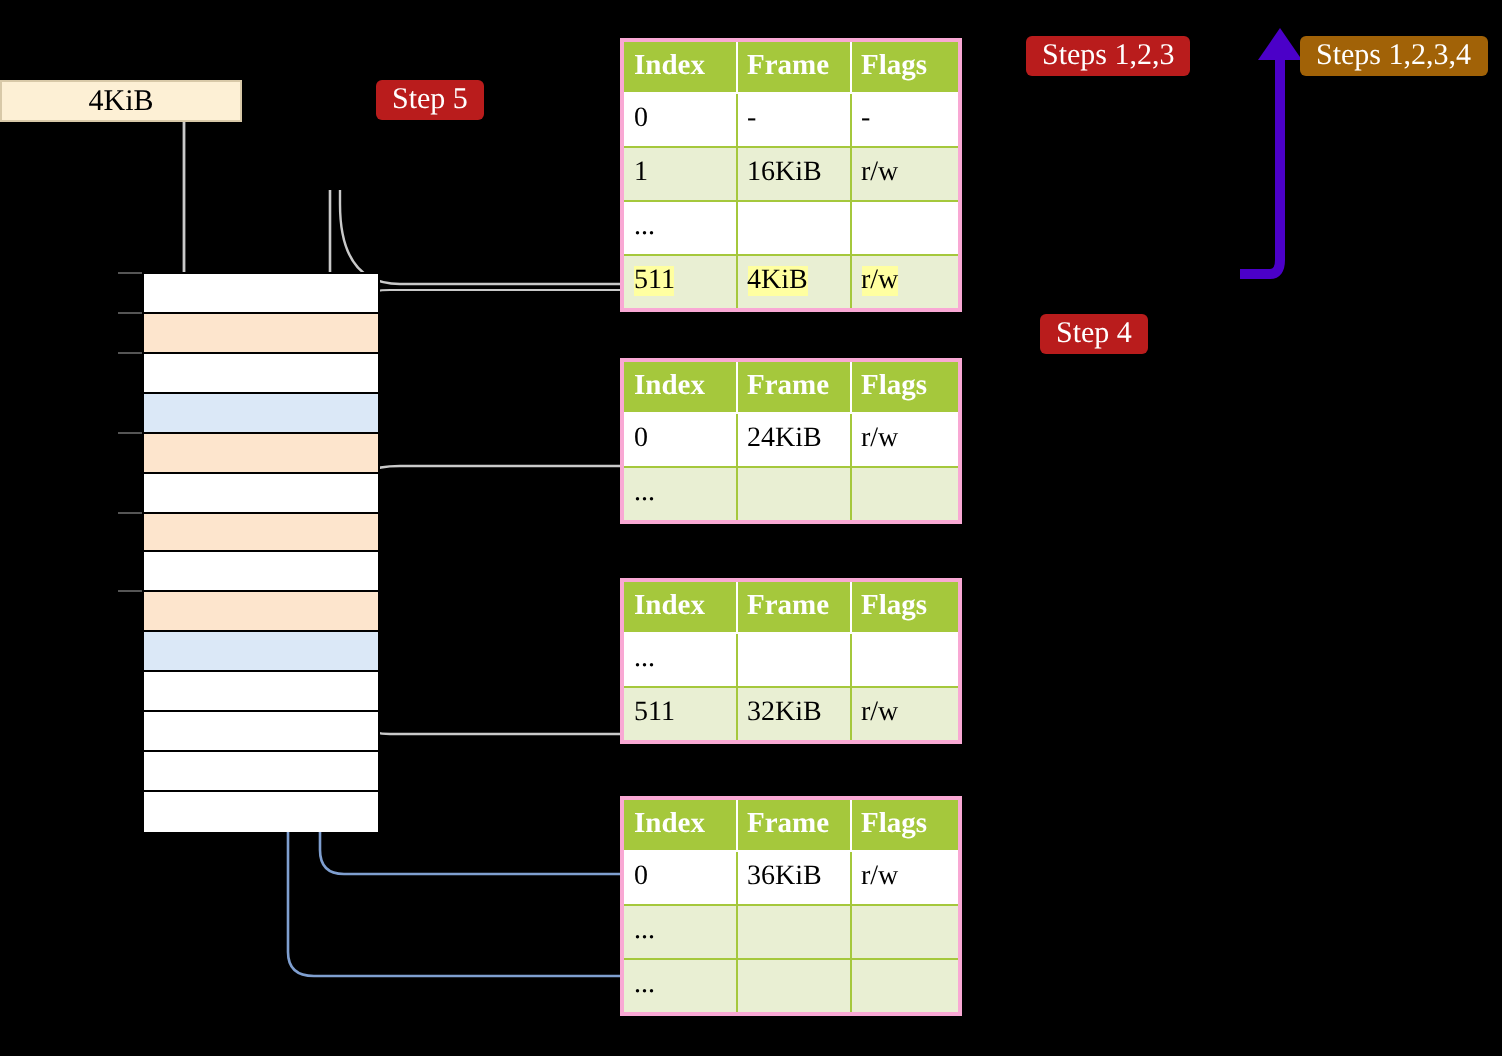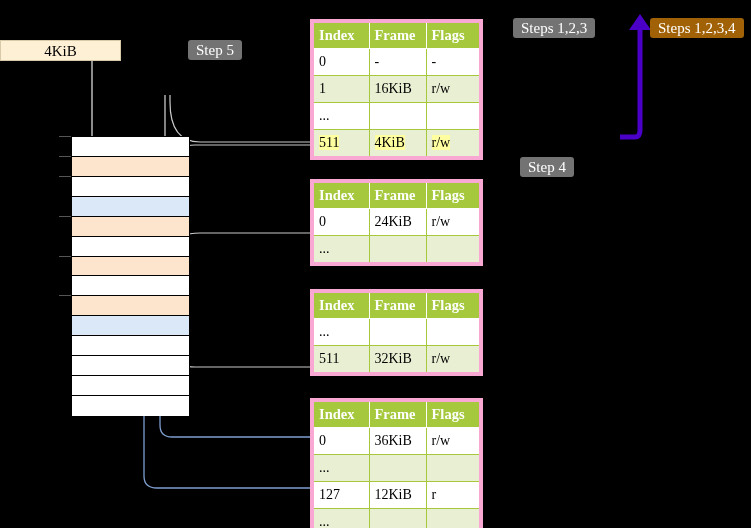--- a/index.html
+++ b/index.html
@@ -35,21 +35,21 @@
     color: #ffffff;
     font-size: 15px;
     line-height: 20px;
     height: 20px;
     padding: 0 8px;
     border-radius: 3px;
     white-space: nowrap;
     text-align: center;
   }
   .badge.red {
-    background: #737373;
+    background: #b91c1c;
     box-shadow: 0 1px 1px rgba(0,0,0,0.6);
   }
   .badge.purple {
     background: #a16207;
   }
 
   
   #memory-column {
     position: absolute;
     left: 71px;
@@ -77,21 +77,21 @@
     height: 1px;
     background: #555555;
     width: 12px;
     left: 59px;
   }
 
   
   .pt {
     position: absolute;
     border-collapse: collapse;
-    border: 4px solid #f9a8d4;
+    border: 2px solid #f9a8d4;
     background: #f9a8d4;
     font-size: 14px;
     table-layout: fixed;
   }
   .pt th {
     background: #a5c83c;
     color: #ffffff;
     font-weight: bold;
     text-align: left;
     padding: 2px 5px;
@@ -303,24 +303,19 @@
       <tr class="odd">
         <td>0</td>
         <td>36KiB</td>
         <td>r/w</td>
       </tr>
       <tr class="even">
         <td>...</td>
         <td></td>
         <td></td>
       </tr>
-      <tr class="odd">
-        <td>127</td>
-        <td>12KiB</td>
-        <td>r</td>
-      </tr>
       <tr class="even">
         <td>...</td>
         <td></td>
         <td></td>
       </tr>
     </tbody>
 </table>
 
 </body></html>

